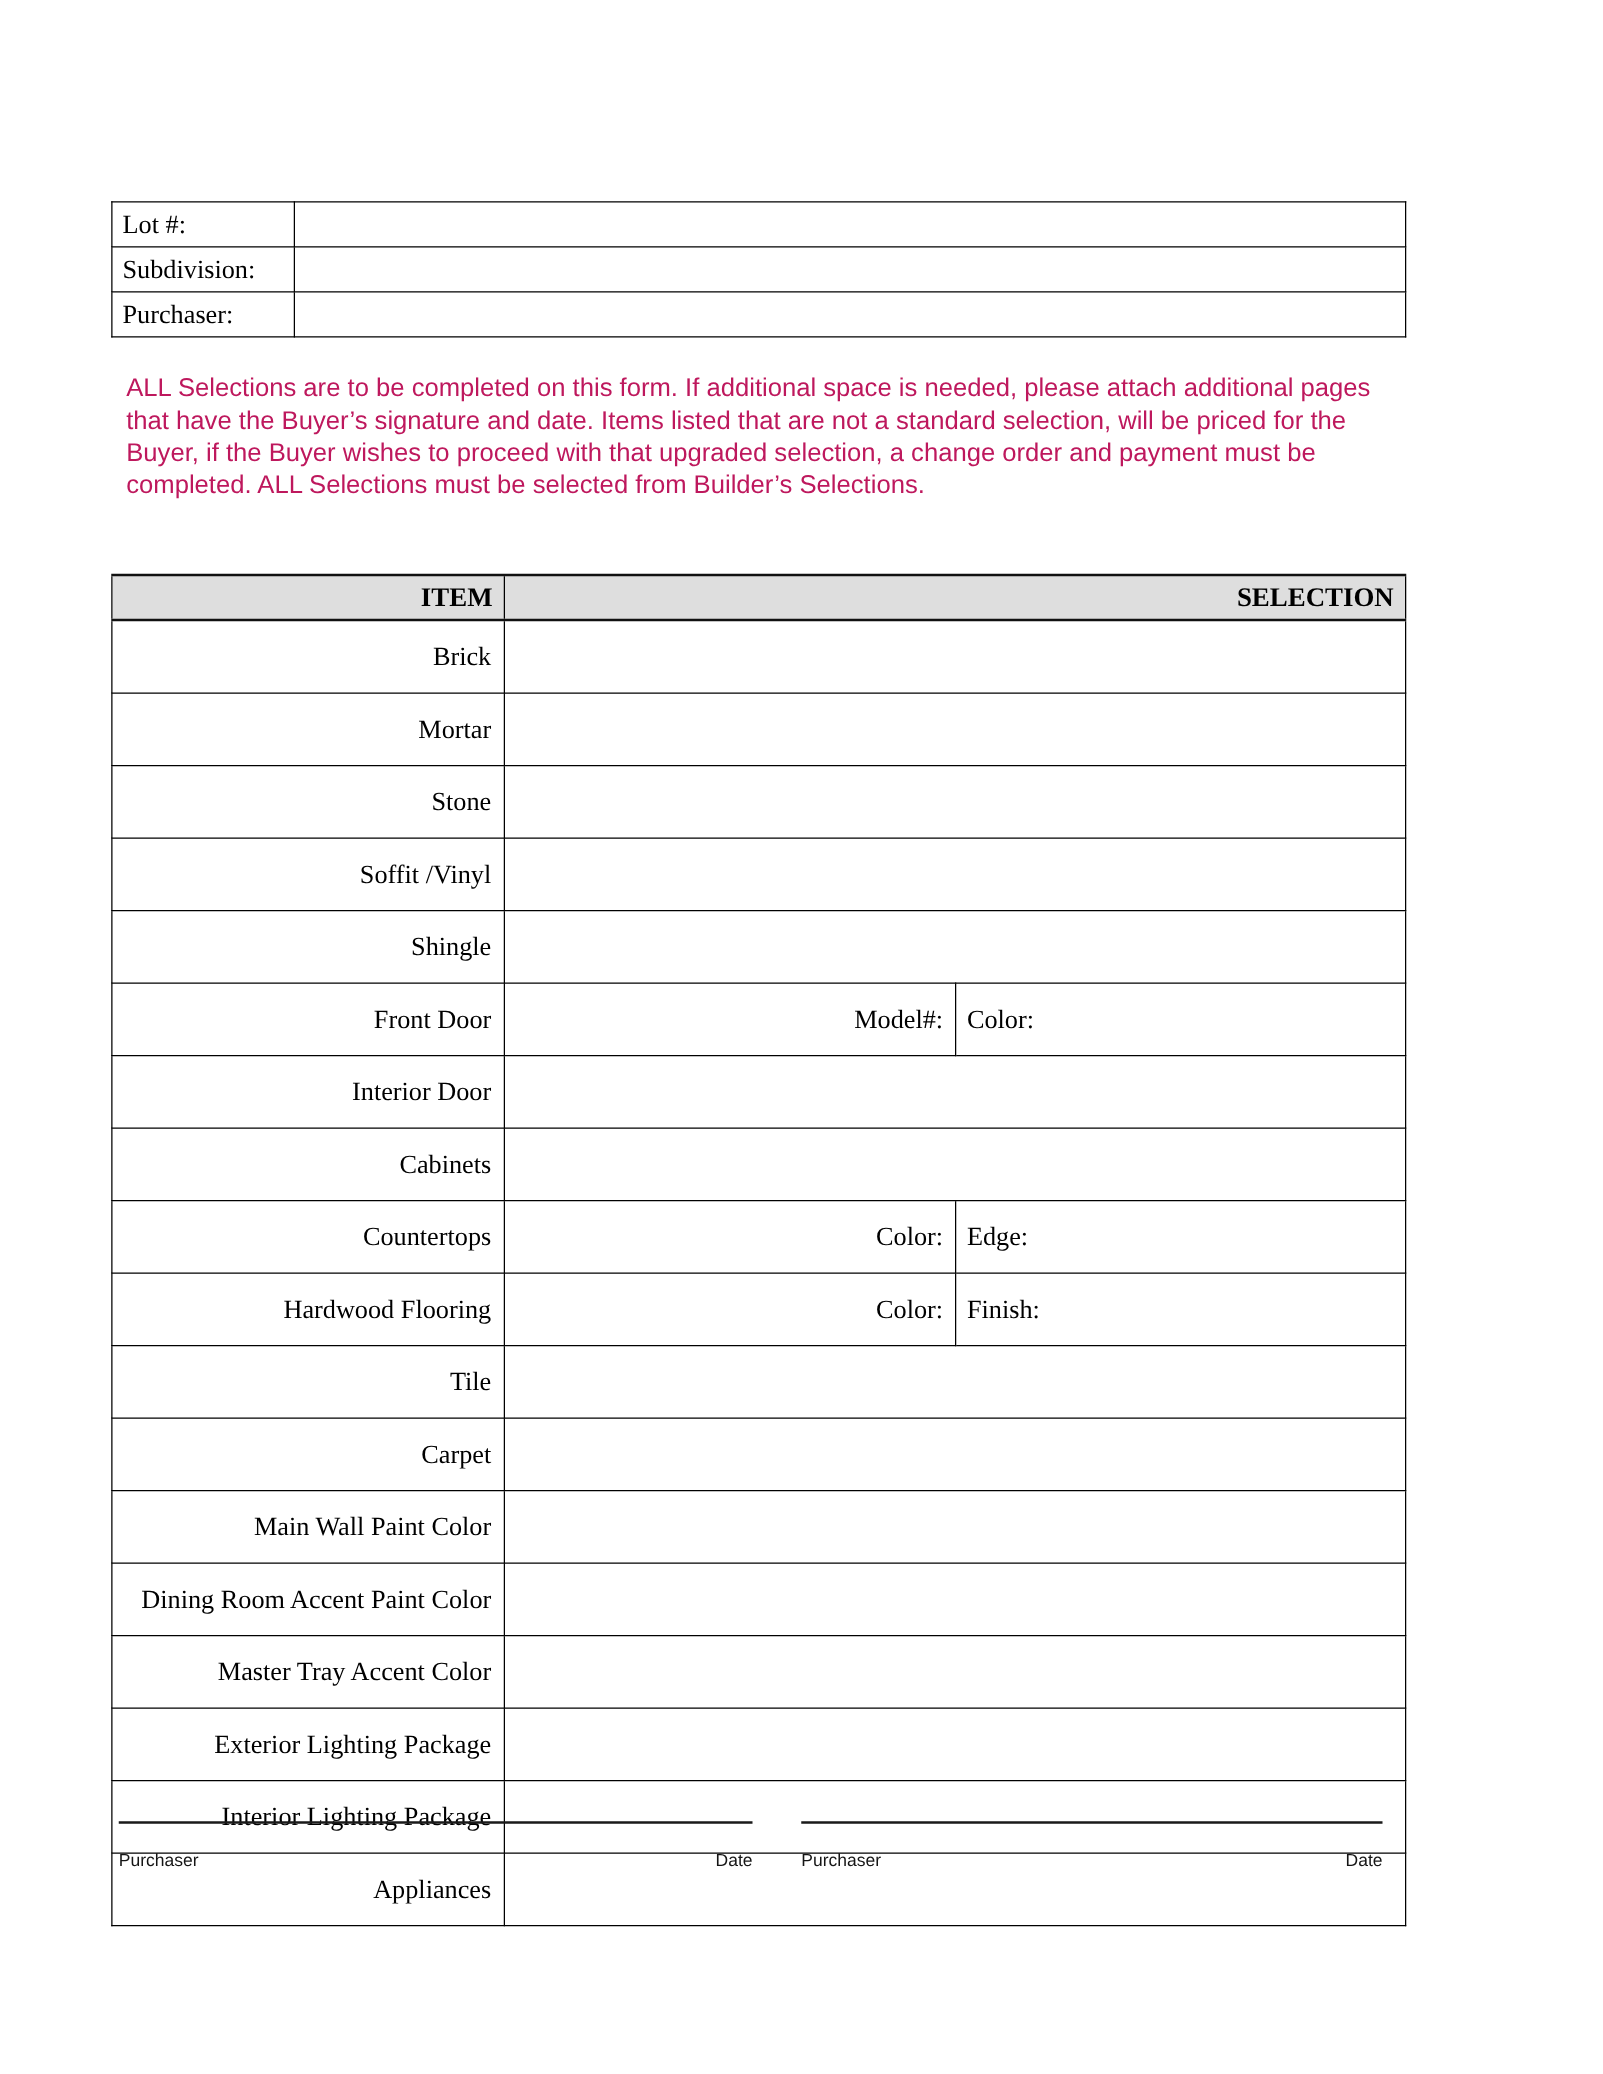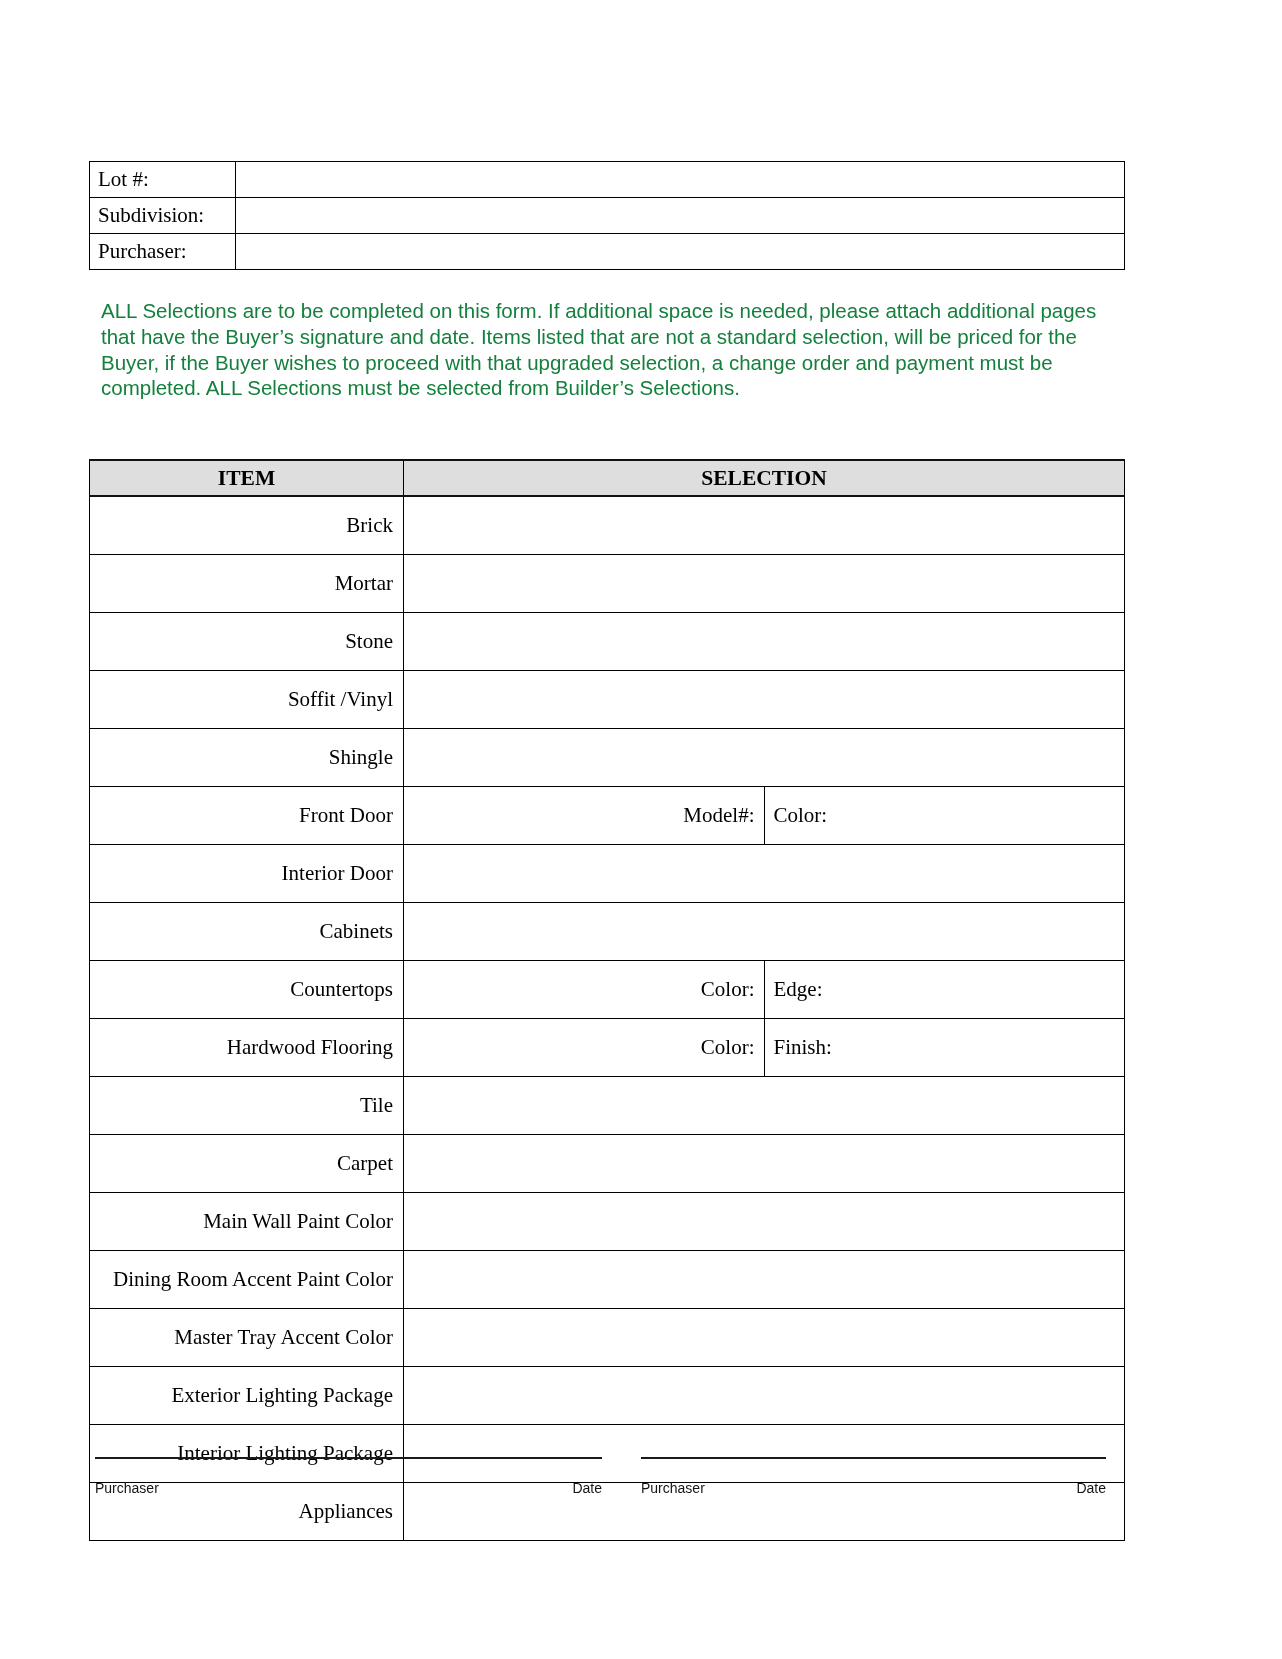--- a/index.html
+++ b/index.html
@@ -84,21 +84,21 @@
   
   .intro-paragraph {
     position: absolute;
     left: 101px;
     top: 298px;
     width: 1019px;
     font-family: "Liberation Sans Narrow", "Liberation Sans", "DejaVu Sans", sans-serif;
     font-size: 20.5px;
     line-height: 25.8px;
     text-align: left;
-    color: #15803d;
+    color: #be185d;
     font-stretch: condensed;
   }
 
   
   .selection-table {
     position: absolute;
     left: 89px;
     top: 459px;
     width: 1035px;
     border-collapse: collapse;
@@ -109,21 +109,21 @@
     border: 1px solid #000000;
     font-family: "Liberation Serif", "DejaVu Serif", serif;
     font-size: 21px;
     vertical-align: middle;
   }
   .selection-table thead th {
     background: #dedede;
     height: 36px;
     padding: 2px 9px;
     font-weight: bold;
-    text-align: center;
+    text-align: right;
     font-size: 21.5px;
     border-top: 2px solid #111111;
     border-bottom: 2px solid #111111;
   }
   .selection-table th.col-item { width: 314px; }
   .selection-table th.col-selection { width: 721px; }
 
   .selection-table tbody td {
     height: 44px;
     padding: 16px 9px;

